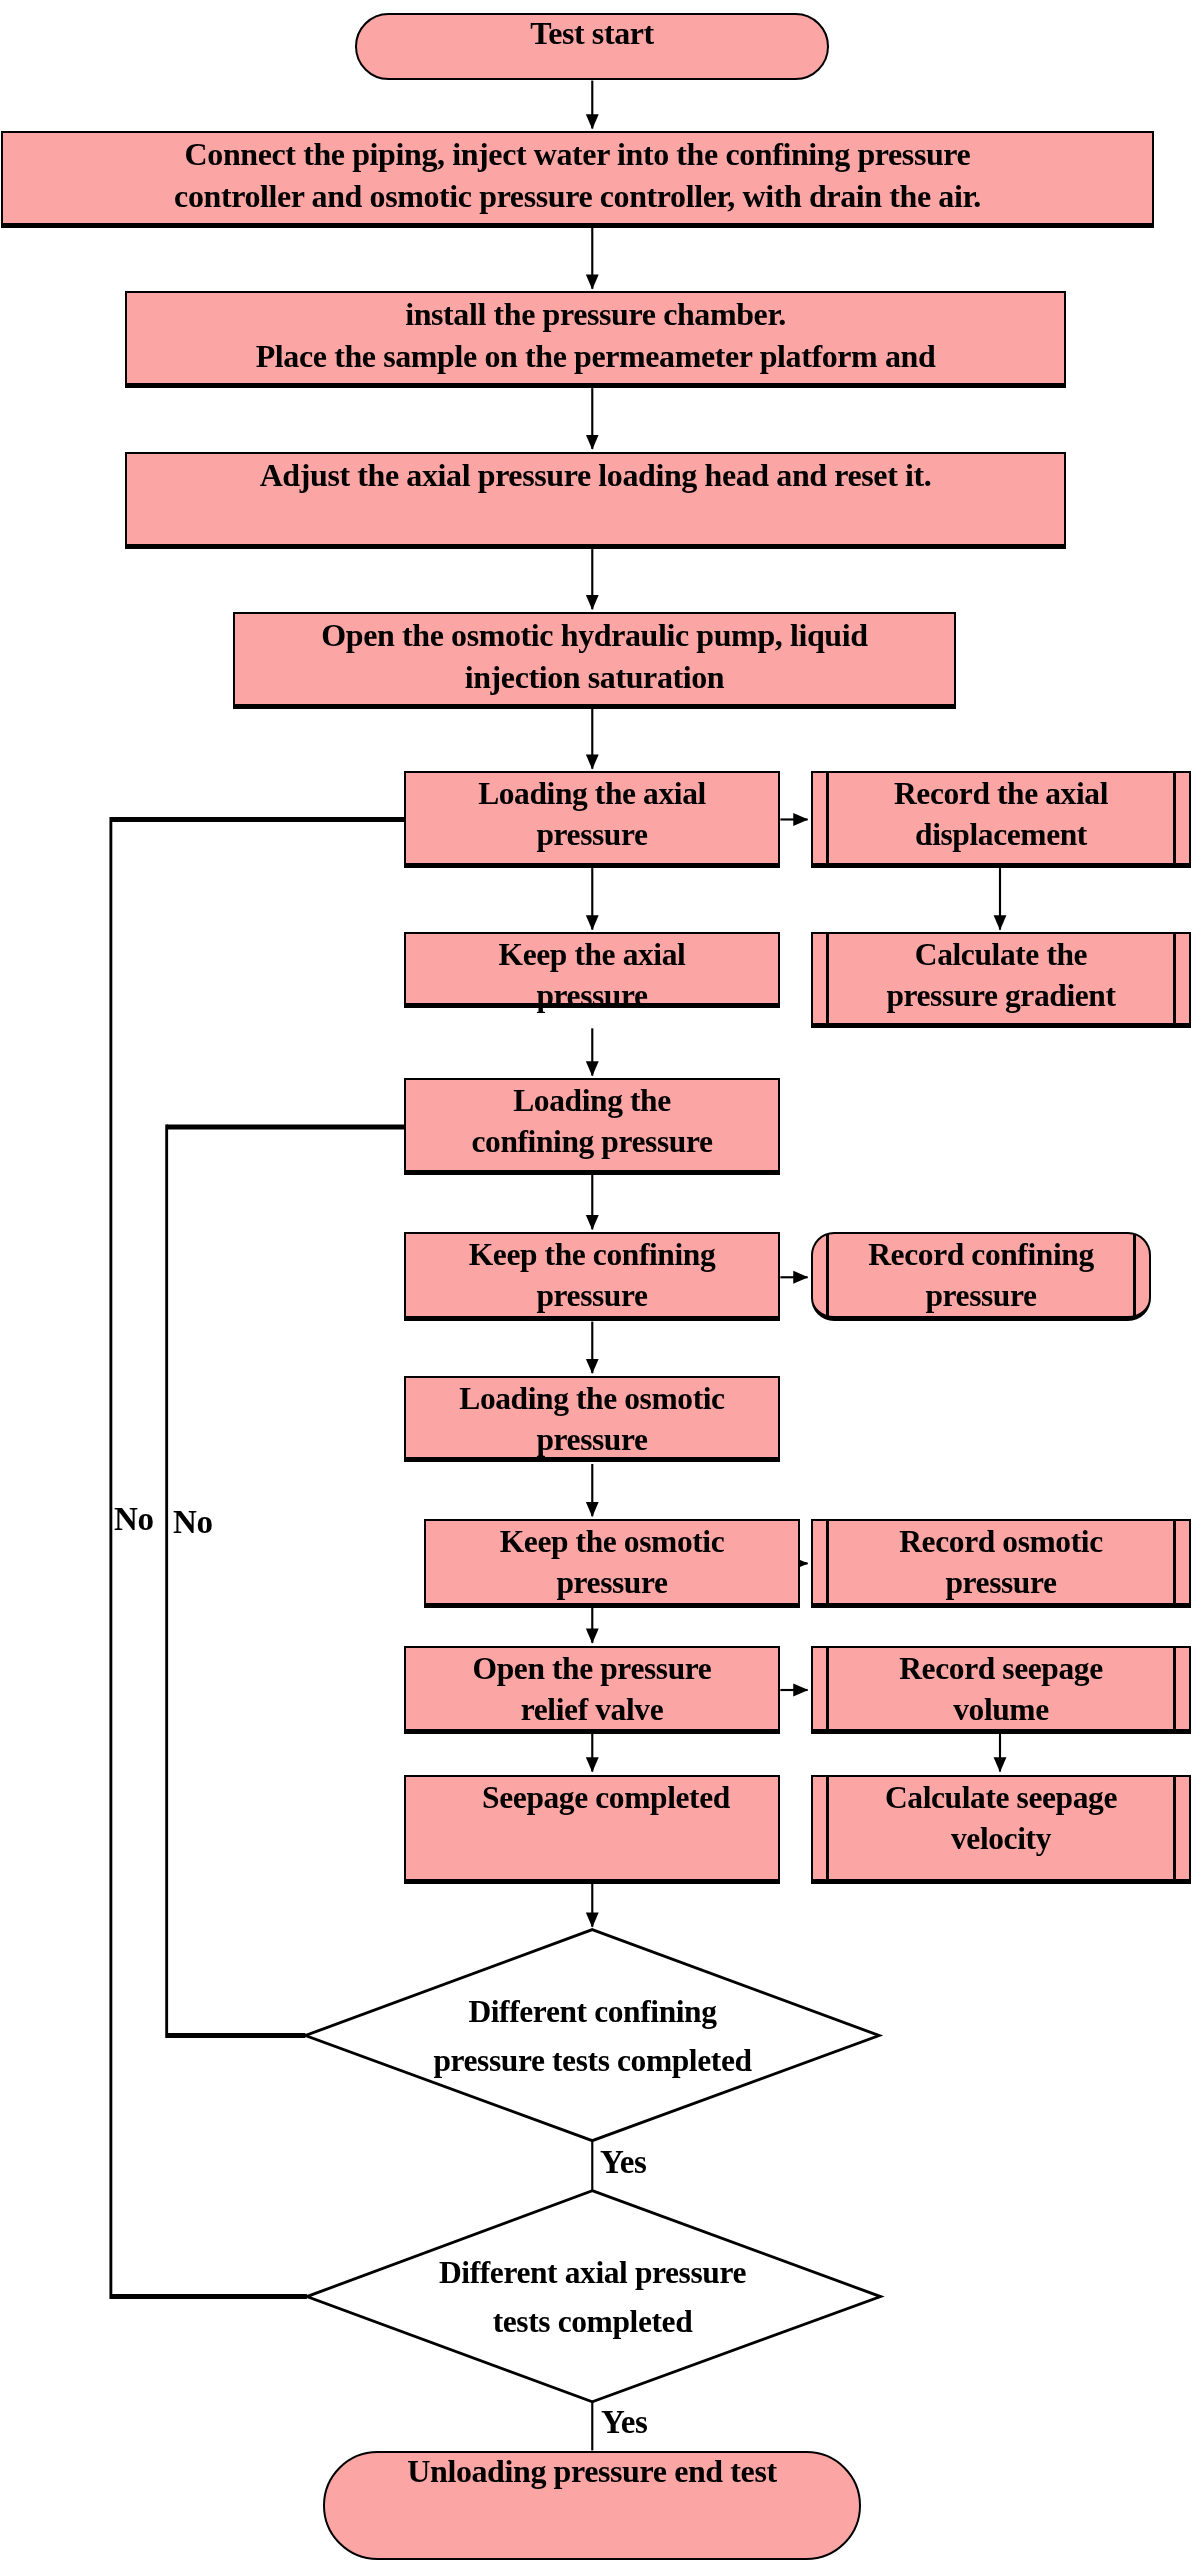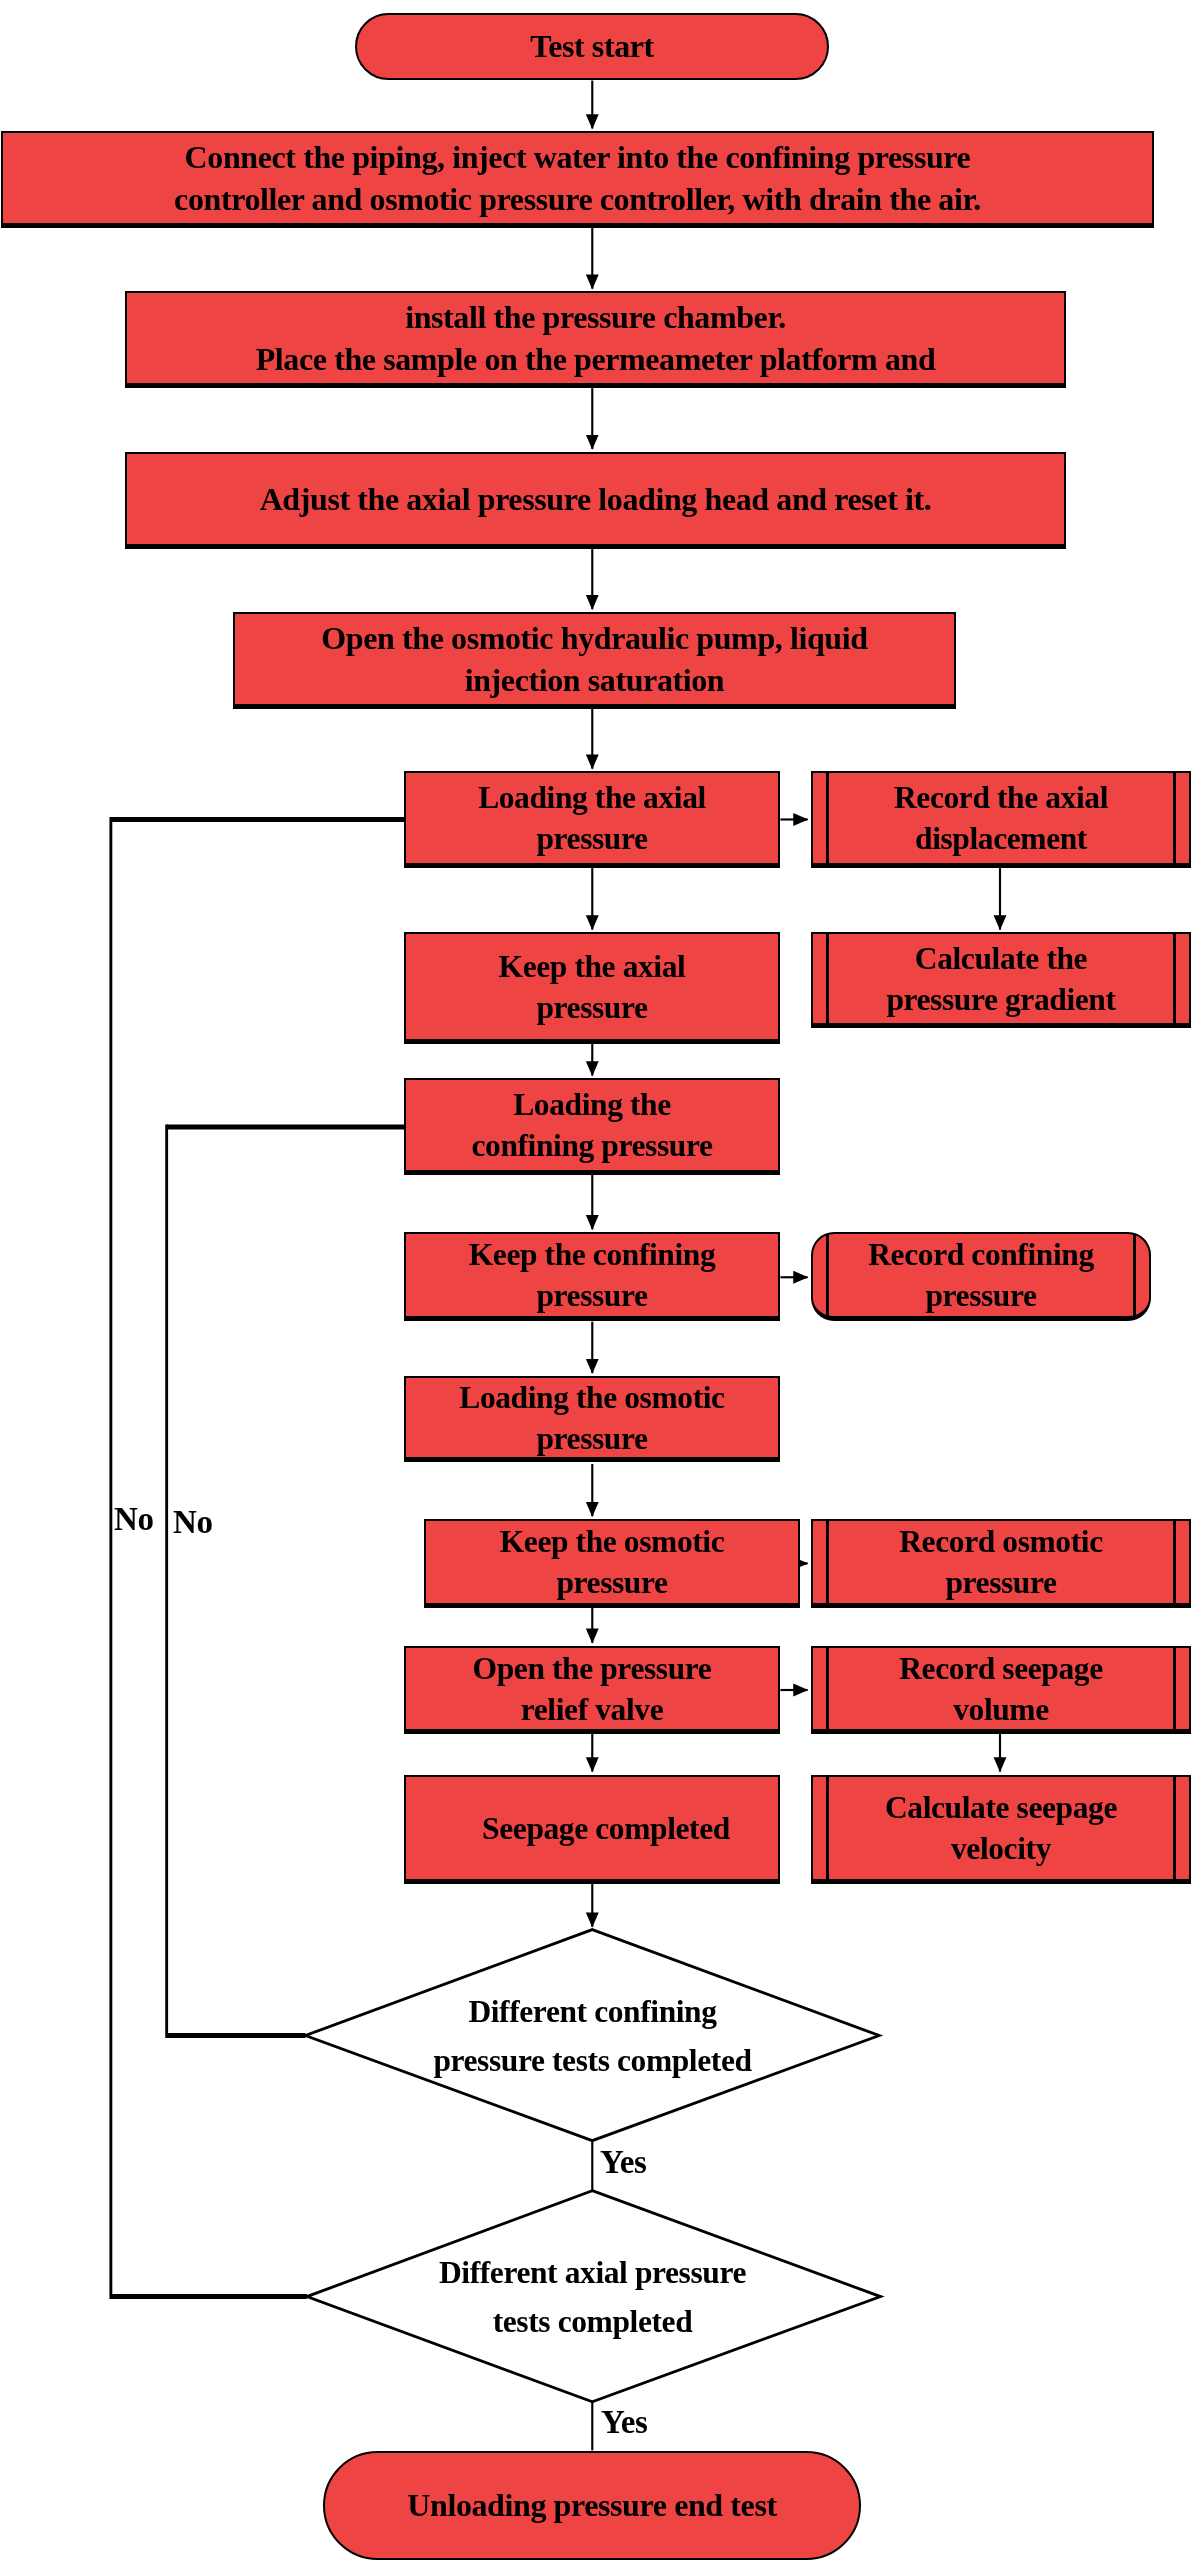--- a/index.html
+++ b/index.html
@@ -5,21 +5,21 @@
   * { margin:0; padding:0; box-sizing:border-box; }
   html,body { background:#ffffff; }
   .canvas {
     position:relative; width:1201px; height:2576px; background:#ffffff;
     font-family:"Liberation Serif","DejaVu Serif",serif; font-weight:bold; color:#000;
     overflow:hidden;
   }
   .connectors { position:absolute; left:0; top:0; width:1201px; height:2576px; }
   .node {
     position:absolute; display:flex; flex-direction:column; align-items:center;
-    justify-content:center; text-align:center; background:#ef4444;
+    justify-content:flex-start; text-align:center; background:#fca5a5;
     letter-spacing:-0.4px;
   }
   .node span { display:block; white-space:nowrap; }
   .process, .subroutine {
     border:2.9px solid #000; border-bottom-width:5px;
     font-size:31.5px; line-height:41px;
   }
   .wide { font-size:32px; line-height:42px; }
   .subroutine::before, .subroutine::after {
     content:""; position:absolute; top:0; bottom:0; width:2.9px; background:#000;
@@ -120,21 +120,21 @@
   <div class="node process" style="left:404px;top:771px;width:376px;height:97px;">
     <span>Loading the axial</span>
     <span>pressure</span>
   </div>
 
   <div class="node subroutine" style="left:811px;top:771px;width:380px;height:97px;">
     <span>Record the axial</span>
     <span>displacement</span>
   </div>
 
-  <div class="node process" style="left:404px;top:932px;width:376px;height:112px;">
+  <div class="node process" style="left:404px;top:932px;width:376px;height:76px;">
     <span>Keep the axial</span>
     <span>pressure</span>
   </div>
 
   <div class="node subroutine" style="left:811px;top:932px;width:380px;height:96px;">
     <span>Calculate the</span>
     <span>pressure gradient</span>
   </div>
 
   <div class="node process" style="left:404px;top:1078px;width:376px;height:97px;">

